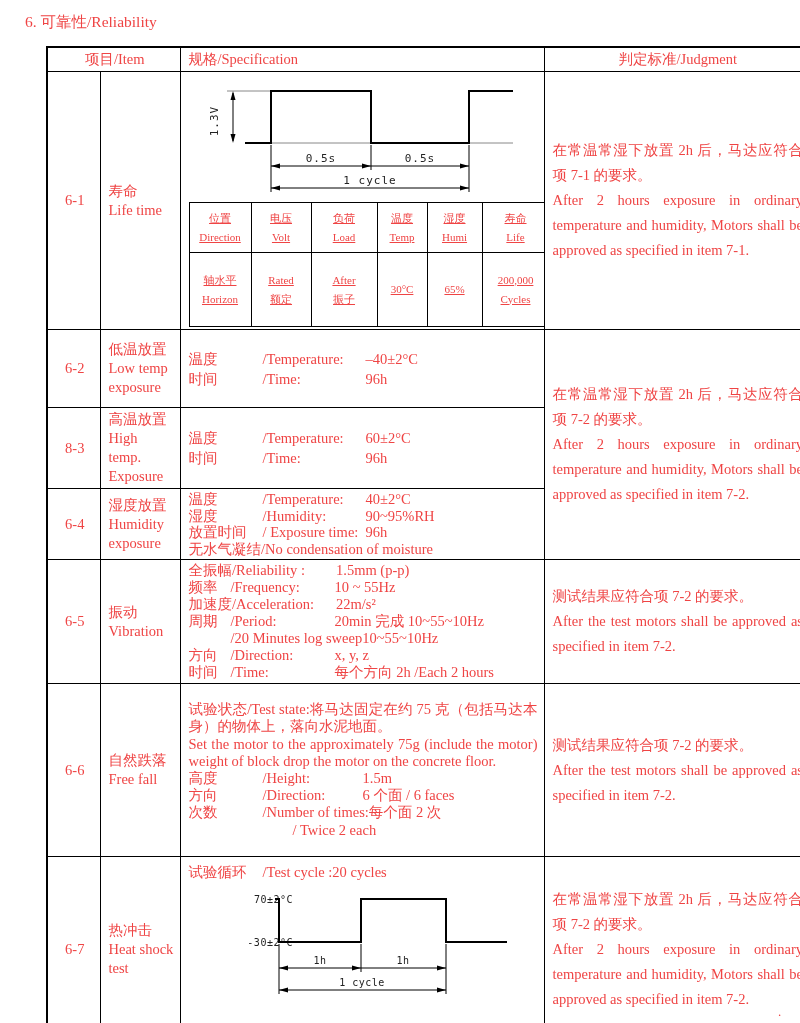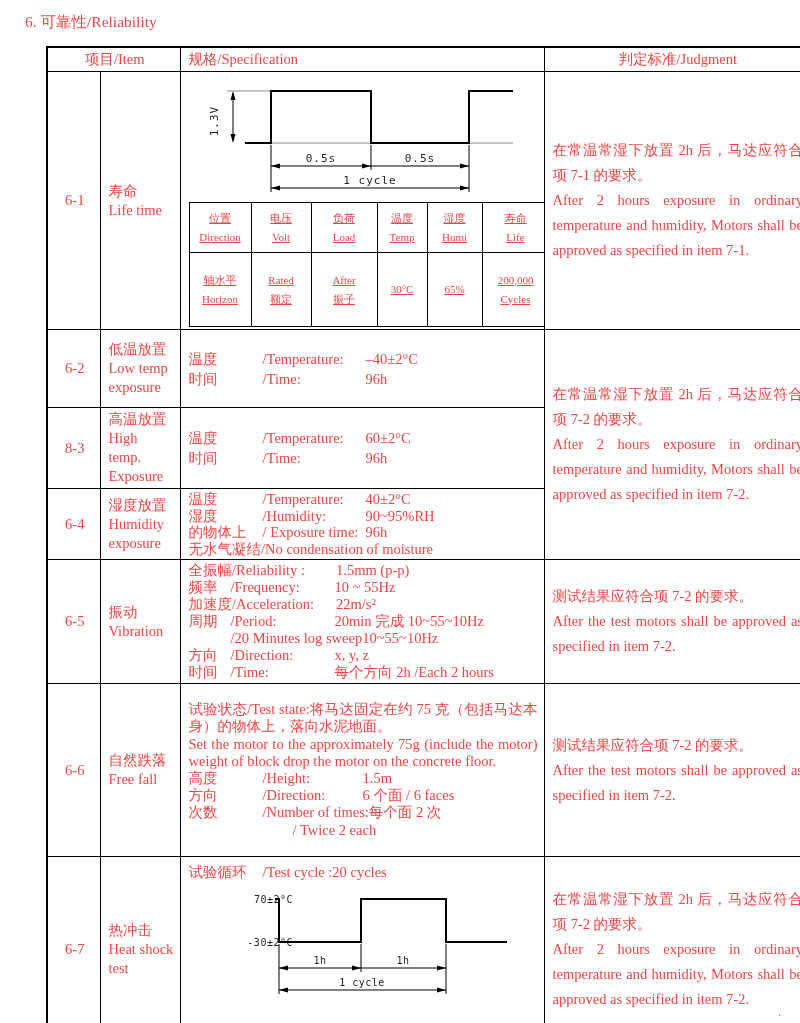--- a/index.html
+++ b/index.html
@@ -191,21 +191,21 @@
 
     <tr class="rD">
       <td class="idc">6-4</td>
       <td class="namec">
         <div>湿度放置</div>
         <div>Humidity exposure</div>
       </td>
       <td class="specc r64">
         <div class="sl"><span class="c1">温度</span><span class="c2">/Temperature:</span><span>40±2°C</span></div>
         <div class="sl"><span class="c1">湿度</span><span class="c2">/Humidity:</span><span>90~95%RH</span></div>
-        <div class="sl"><span class="c1">的物体上</span><span class="c2">/ Exposure time:</span><span>96h</span></div>
+        <div class="sl"><span class="c1">放置时间</span><span class="c2">/ Exposure time:</span><span>96h</span></div>
         <div class="sl">无水气凝结/No condensation of moisture</div>
       </td>
     </tr>
 
     <tr class="rE">
       <td class="idc">6-5</td>
       <td class="namec">
         <div>振动</div>
         <div>Vibration</div>
       </td>

